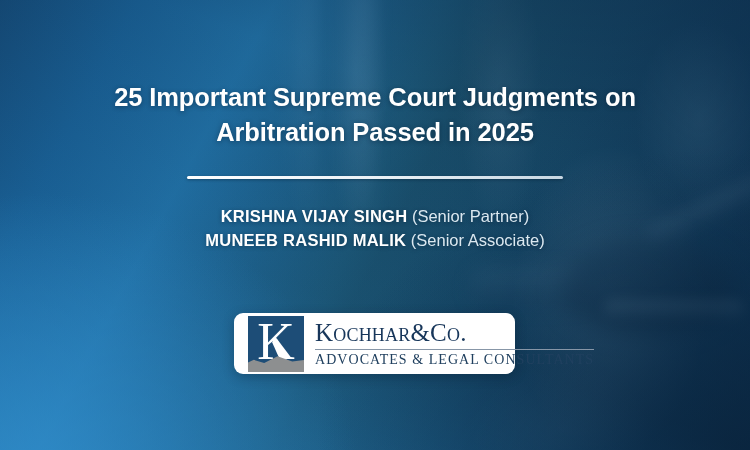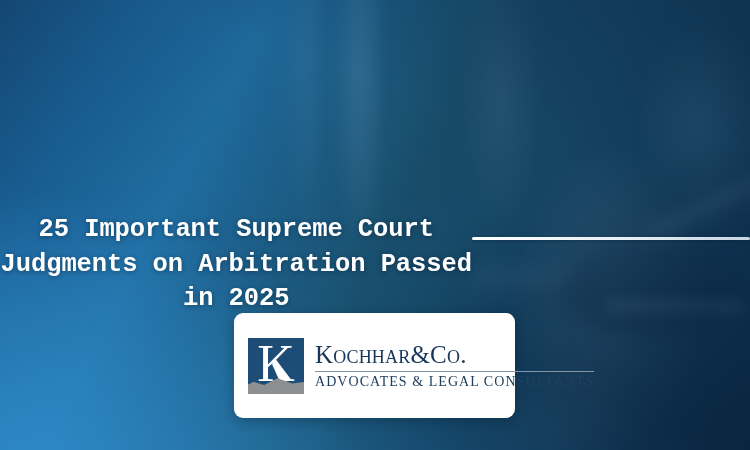--- a/index.html
+++ b/index.html
@@ -127,22 +127,22 @@
     width: 420px;
     height: 330px;
     background: radial-gradient(ellipse at 25% 85%, rgba(52,146,208,0.62), rgba(52,146,208,0) 70%);
   }
 
   
   .content {
     position: absolute;
     inset: 0;
     display: flex;
+    flex-direction: column;
     align-items: center;
-    font-family: Liberation Mono, monospace;
   }
 
   .title {
     margin: 0;
     width: 640px;
     padding-top: 80px;
     text-align: center;
     color: #ffffff;
     font-size: 25.5px;
     font-weight: bold;
@@ -180,21 +180,21 @@
     font-weight: normal;
     color: #dbe8f0;
   }
 
   
   .logo-card {
     position: absolute;
     left: 234px;
     top: 313px;
     width: 281px;
-    height: 105px;
+    height: 61px;
     background: #ffffff;
     border-radius: 9px;
     box-shadow: 0 3px 12px rgba(4,22,40,0.30);
     display: flex;
     align-items: center;
     padding: 0 14px;
     box-sizing: border-box;
   }
 
   .logo-mark {
@@ -280,20 +280,30 @@
   <div class="bg-wash-2"></div>
   <div class="bg-corner-dark"></div>
   <div class="bg-corner-light"></div>
 
   <div class="content">
 
     <h1 class="title">25 Important Supreme Court Judgments on Arbitration Passed in 2025</h1>
 
     <div class="divider"></div>
 
+    <div class="byline">
+      <div class="byline-row">
+        <span class="byline-name">KRISHNA VIJAY SINGH</span>
+        <span class="byline-role">(Senior Partner)</span>
+      </div>
+      <div class="byline-row">
+        <span class="byline-name">MUNEEB RASHID MALIK</span>
+        <span class="byline-role">(Senior Associate)</span>
+      </div>
+    </div>
   </div>
 
   <div class="logo-card">
     <div class="logo-mark">
       <span class="k-letter">K</span>
       <span class="k-leg"></span>
       <span class="mountain"></span>
     </div>
     <div class="logo-text">
       <div class="logo-name">Kochhar&amp;Co.</div>

